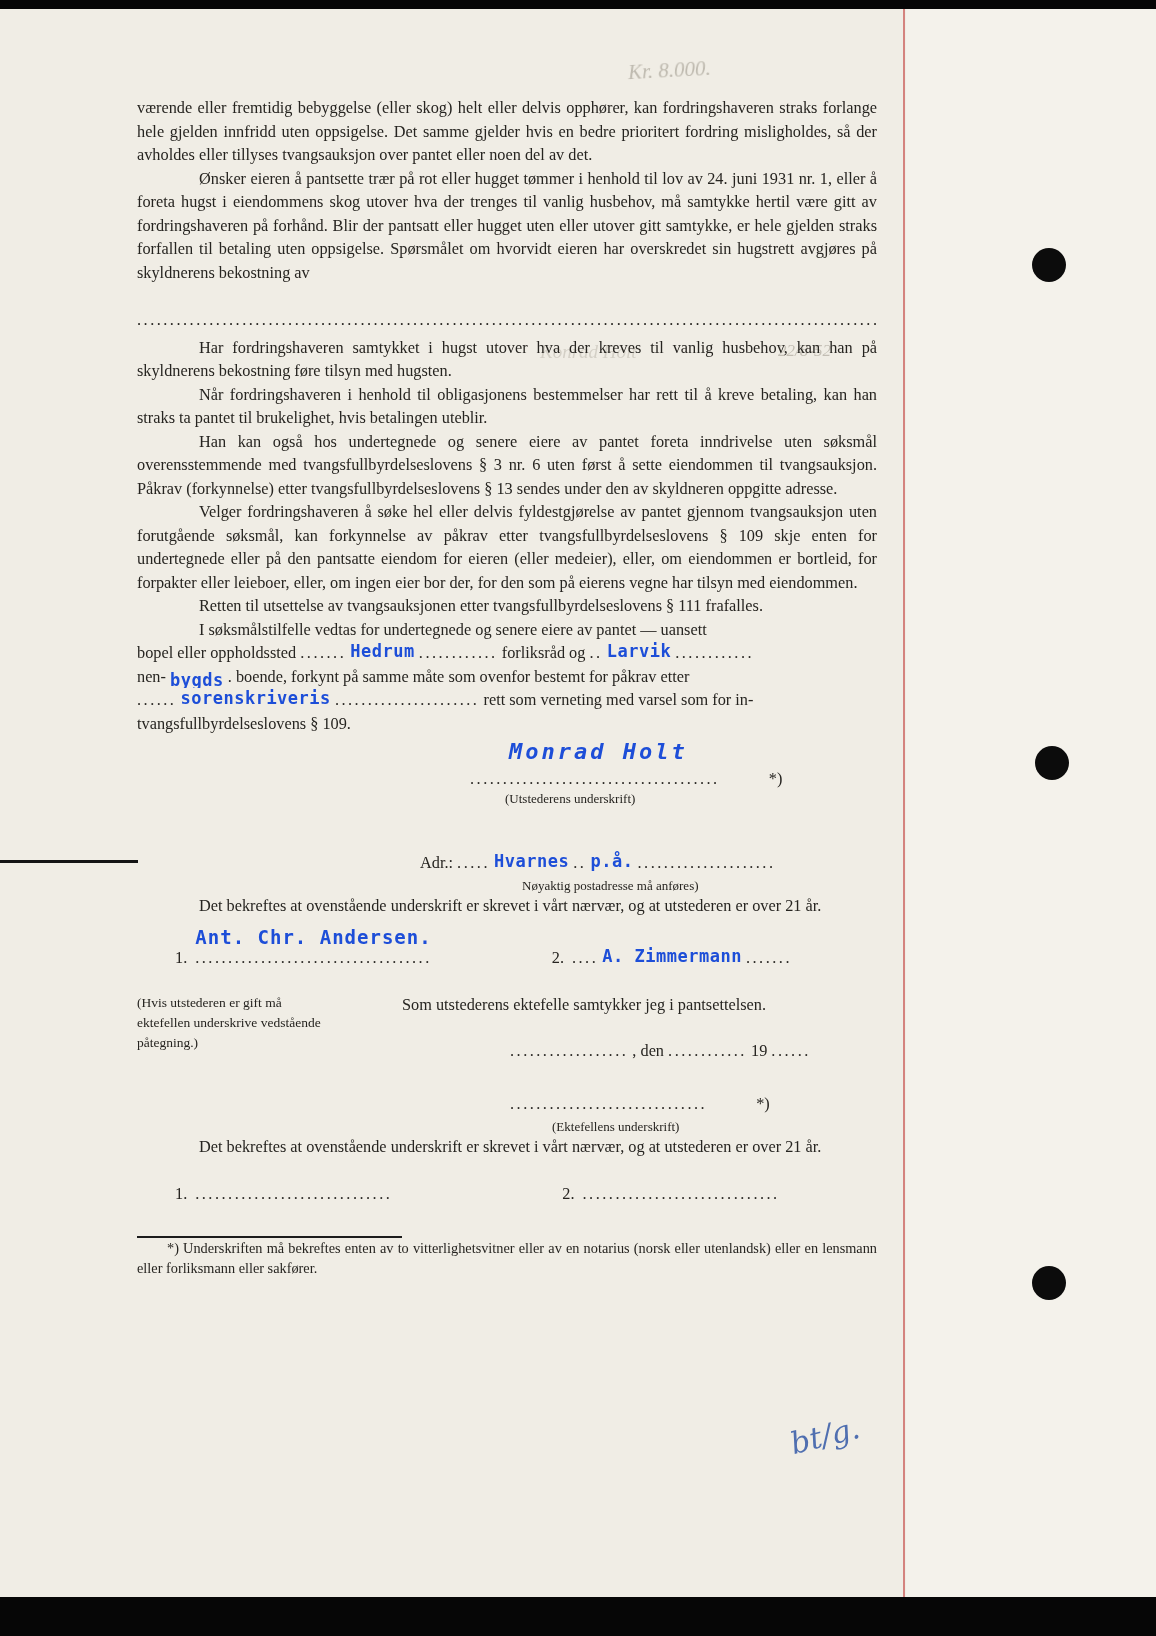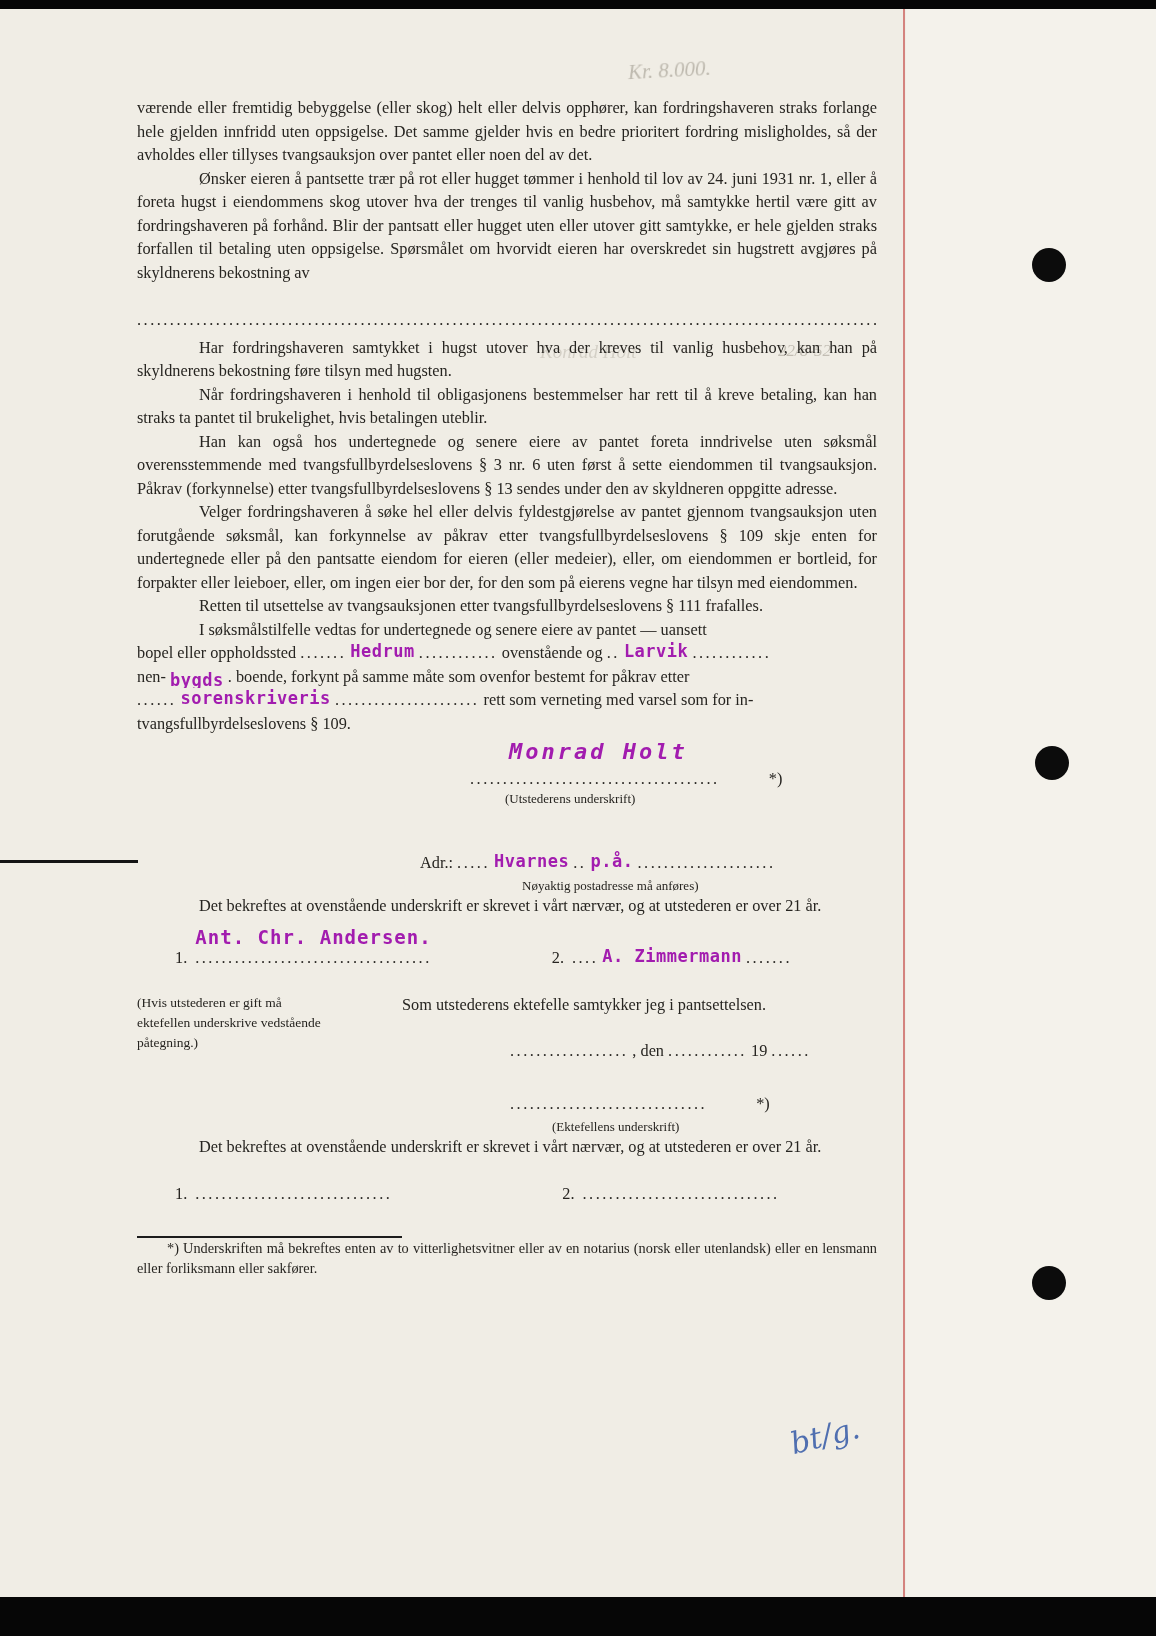--- a/index.html
+++ b/index.html
@@ -17,21 +17,21 @@
   .h1{left:1032px;top:239px;}
   .h2{left:1035px;top:737px;}
   .h3{left:1032px;top:1257px;}
   .artifact-line{position:absolute;left:0;top:851px;width:138px;height:3px;background:#141414;}
   .content{position:absolute;left:137px;top:87px;width:740px;font-size:16.3px;line-height:23.5px;}
   .content p{margin:0;text-align:justify;}
   .ind{text-indent:62px;}
   .line{white-space:nowrap;overflow:hidden;}
   .dots{letter-spacing:2.5px;color:#2c2a26;}
   .dotline{white-space:nowrap;overflow:hidden;letter-spacing:2.5px;margin:24px 0 4px 0;}
-  .tw{font-family:"DejaVu Sans Mono",monospace;font-weight:bold;font-size:17px;color:#a21caf;
+  .tw{font-family:"DejaVu Sans Mono",monospace;font-weight:bold;font-size:17px;color:#1d4ed8;
       position:relative;top:-1px;letter-spacing:.5px;}
   .tw-low{top:4px;}
   .dateline{margin-top:36px;padding-left:240px;}
   .sig-name{margin-top:6px;padding-left:372px;font-style:italic;}
   .sig-name .tw{font-size:22px;letter-spacing:3px;}
   .sig-dots{padding-left:333px;}
   .star{margin-left:45px;}
   .sig-caption{padding-left:368px;font-size:13px;line-height:17px;}
   .addr{margin-top:44px;padding-left:283px;}
   .addr-caption{padding-left:385px;font-size:13px;line-height:17px;margin-top:2px;}
@@ -92,21 +92,21 @@
       <p class="ind">Velger fordringshaveren å søke hel eller delvis fyldestgjørelse av pantet gjennom tvangsauksjon uten forutgående søksmål, kan forkynnelse av påkrav etter tvangsfullbyrdelseslovens § 109 skje enten for undertegnede eller på den pantsatte eiendom for eieren (eller medeier), eller, om eiendommen er bortleid, for forpakter eller leieboer, eller, om ingen eier bor der, for den som på eierens vegne har tilsyn med eiendommen.</p>
       <p class="ind">Retten til utsettelse av tvangsauksjonen etter tvangsfullbyrdelseslovens § 111 frafalles.</p>
 
       <div>
         <p class="ind">I søksmålstilfelle vedtas for undertegnede og senere eiere av pantet — uansett</p>
         <div class="line">
           <span>bopel eller oppholdssted</span>
           <span class="dots">.......</span>
           <span class="tw">Hedrum</span>
           <span class="dots">............</span>
-          <span>ovenstående og</span>
+          <span>forliksråd og</span>
           <span class="dots">..</span>
           <span class="tw">Larvik</span>
           <span class="dots">............</span>
         </div>
         <div class="line">
           <span>nen-</span>
           <span class="tw tw-low">bygds</span>
           <span>. boende, forkynt på samme måte som ovenfor bestemt for påkrav etter</span>
         </div>
         <div class="line">

